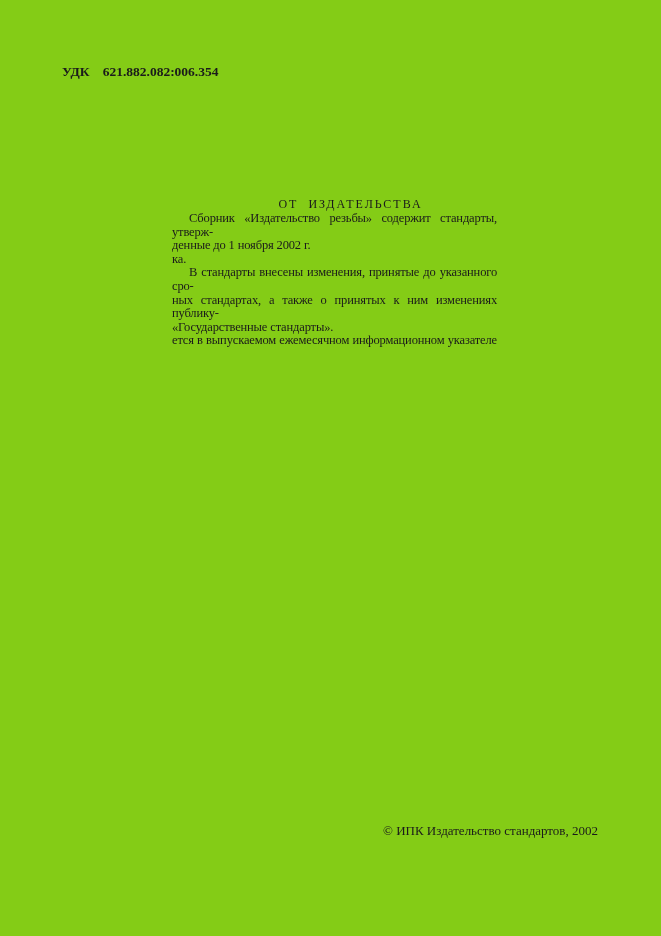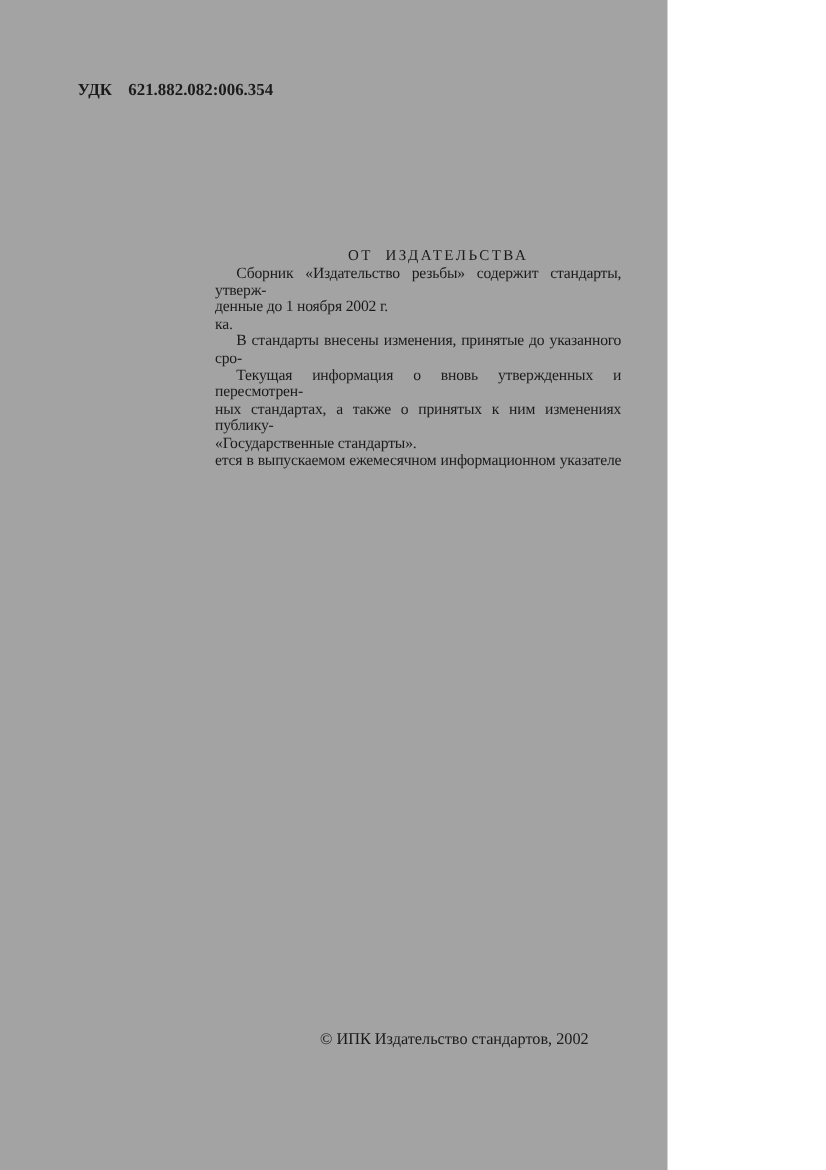--- a/index.html
+++ b/index.html
@@ -2,23 +2,23 @@
 <html><head>
 <meta charset="utf-8">
 <style>
   html, body {
     margin: 0;
     padding: 0;
     background: #ffffff;
   }
   .page {
     position: relative;
-    width: 534px;
+    width: 661px;
     height: 936px;
-    background: #a3a3a3;
+    background: #84cc16;
     font-family: "Liberation Serif", serif;
     color: #1b1b1b;
     overflow: hidden;
   }
   .udk {
     position: absolute;
     left: 62px;
     top: 64px;
     font-size: 13.5px;
     font-weight: bold;
@@ -85,21 +85,20 @@
   <div class="textblock">
     <p class="para">
       <span class="ln just indent">Сборник «Издательство резьбы» содержит стандарты, утверж-</span>
       <span class="ln">денные до 1 ноября 2002 г.</span>
     </p>
     <p class="para">
       <span class="ln">ка.</span>
       <span class="ln just indent">В стандарты внесены изменения, принятые до указанного сро-</span>
     </p>
     <p class="para">
-      <span class="ln just indent">Текущая информация о вновь утвержденных и пересмотрен-</span>
       <span class="ln just">ных стандартах, а также о принятых к ним изменениях публику-</span>
       <span class="ln">«Государственные стандарты».</span>
       <span class="ln just">ется в выпускаемом ежемесячном информационном указателе</span>
     </p>
   </div>
 
   <div class="copyright">© ИПК Издательство стандартов, 2002</div>
 
 </div>
 

